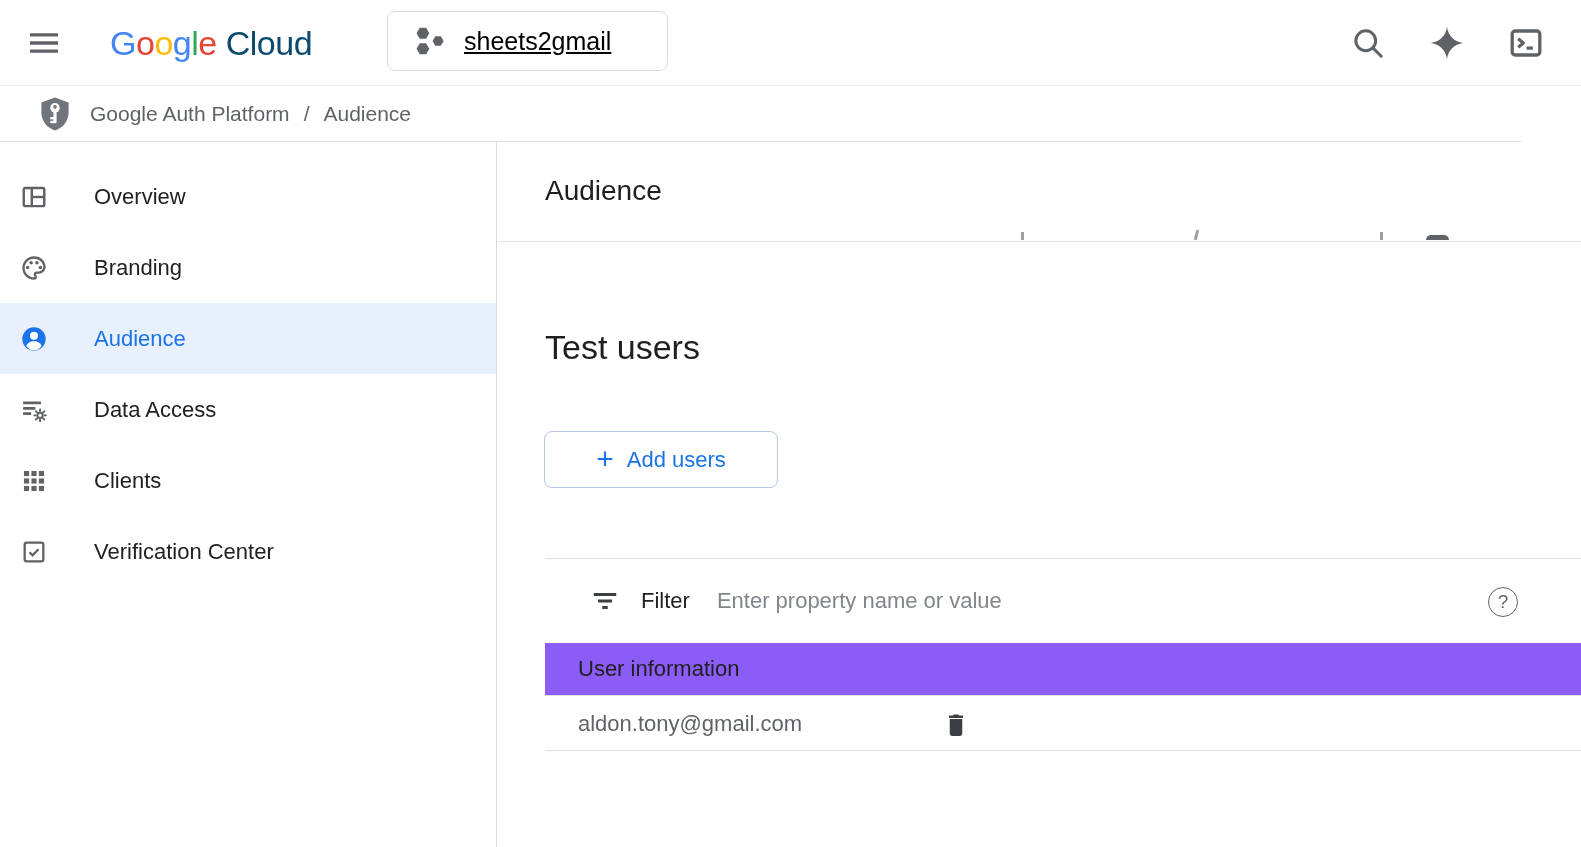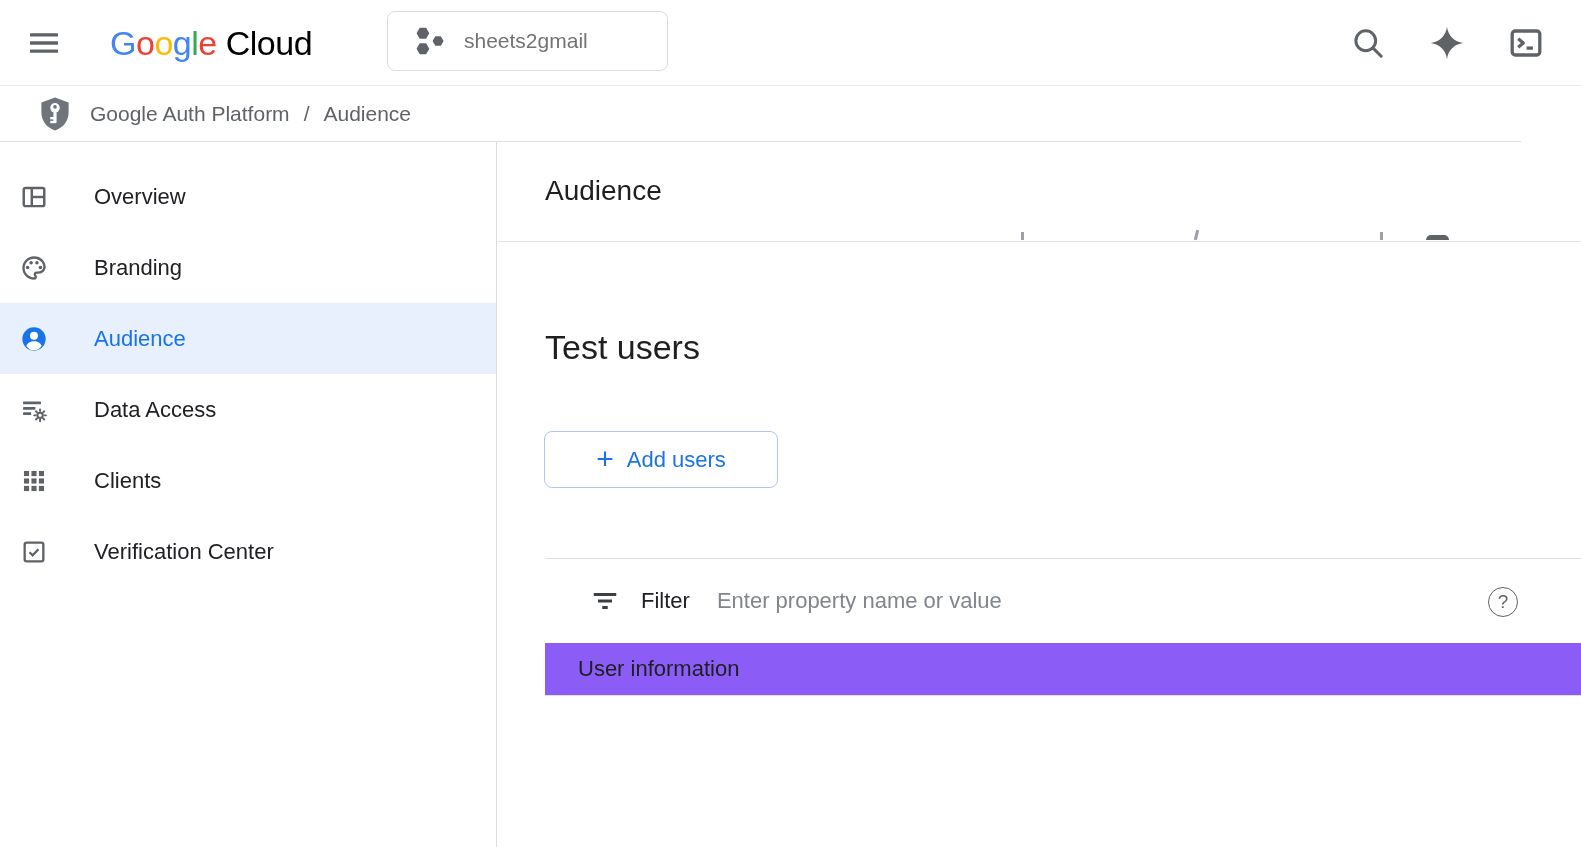--- a/index.html
+++ b/index.html
@@ -13,26 +13,26 @@
   .menu-btn { position:absolute; left:20px; top:22px; width:48px; height:42px;
               background:none; border:none; cursor:pointer; color:#5f6368;
               display:flex; align-items:center; justify-content:center; }
   .menu-btn svg { width:42px; height:32px; }
   .logo { position:absolute; left:110px; top:0; height:86px; display:flex;
           align-items:center; font-size:34px; letter-spacing:-0.5px;
           text-decoration:none; }
   .logo .gl { font-weight:500; }
   .c-blue { color:#4285F4; } .c-red { color:#EA4335; }
   .c-yellow { color:#FBBC04; } .c-green { color:#34A853; }
-  .logo .cloud { color:#000000; font-weight:400; margin-left:9px; }
+  .logo .cloud { color:#0c4a6e; font-weight:400; margin-left:9px; }
   .proj-chip { position:absolute; left:387px; top:11px; width:281px; height:60px;
                border:1px solid #dadce0; border-radius:8px; background:#fff;
                display:flex; align-items:center; padding-left:24px; cursor:pointer; }
   .proj-chip svg { width:36px; height:34px; color:#5f6368; flex:none; }
-  .proj-chip .pname { margin-left:16px; font-size:21px; color:#737373; }
+  .proj-chip .pname { margin-left:16px; font-size:25px; color:#000000;text-decoration:underline; }
   .tb-ic { position:absolute; top:20px; width:46px; height:46px; background:none;
            border:none; cursor:pointer; color:#5f6368; display:flex;
            align-items:center; justify-content:center; }
   .tb-ic svg { width:36px; height:36px; }
   .tb-search { left:1345px; } .tb-spark { left:1424px; } .tb-shell { left:1503px; }
 
   
   .crumbbar { position:absolute; top:87px; left:0; width:1521px; height:55px;
               background:#fff; border-bottom:1px solid #dfe1e5; display:flex;
               align-items:center; padding-left:36px; }
@@ -259,15 +259,24 @@
       <span class="filter-label">Filter</span>
       <input class="filter-input" type="text" placeholder="Enter property name or value" style="">
       <button class="help-btn">
         <span>?</span>
       </button>
     </div>
 
     <div class="tbl-head">
       <span class="hcell">User information</span>
     </div>
+    <div class="tbl-row">
+      <span class="email">aldon.tony@gmail.com</span>
+      <button class="del-btn">
+        <svg viewBox="0 0 24 24" fill="currentColor">
+          <path d="M7 19.6c0 1.1.9 2 2 2h6c1.1 0 2-.9 2-2V8H7v11.6z"></path>
+          <path d="M17.6 5.2h-3.1l-.9-.9h-3.2l-.9.9H6.4v2h11.2v-2z"></path>
+        </svg>
+      </button>
+    </div>
   </main>
 
 </div>
 
 </body></html>

